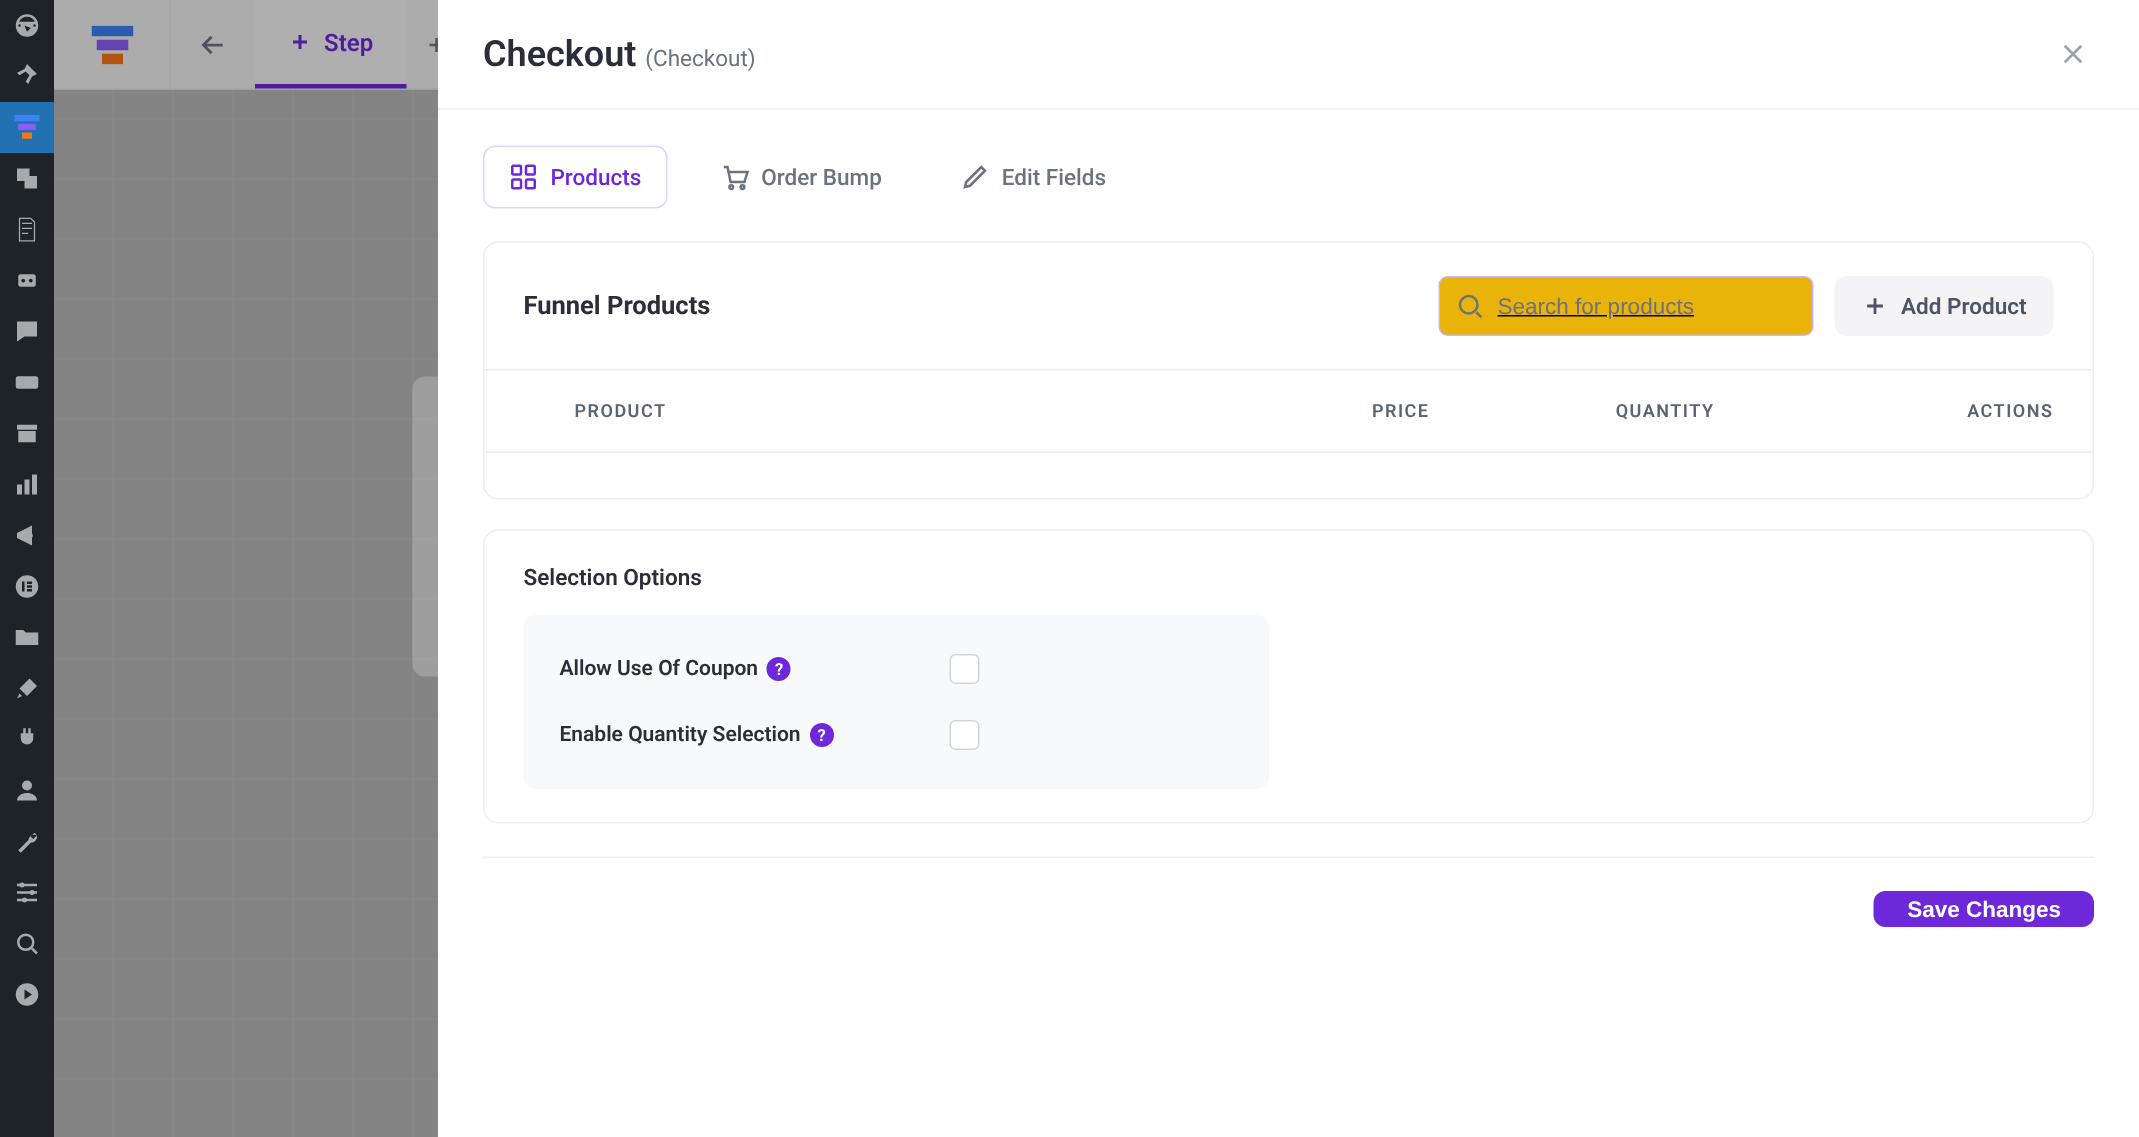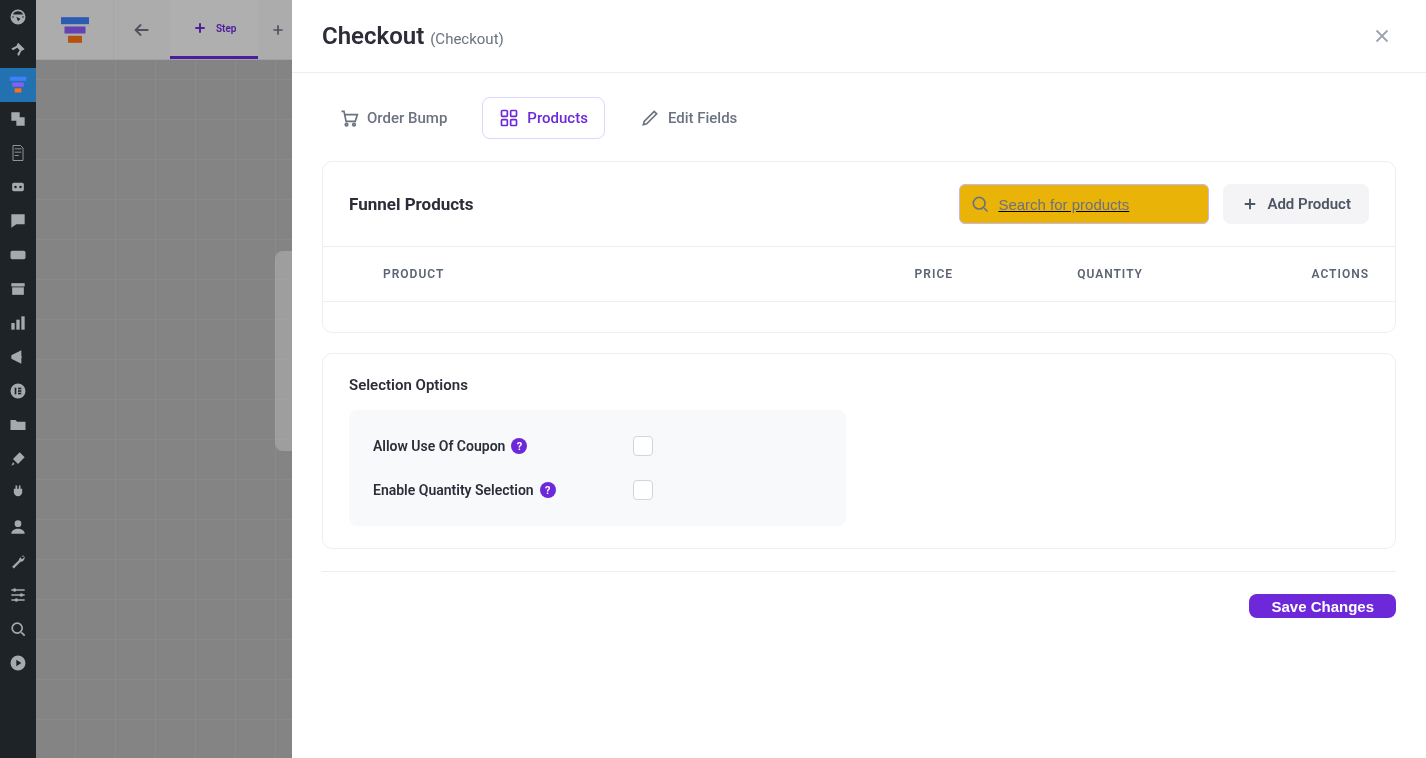--- a/index.html
+++ b/index.html
@@ -79,21 +79,21 @@
       justify-content: center;
       color: #6b7280;
     }
     .topbar-tab {
       padding: 0 22px;
       display: flex;
       align-items: center;
       gap: 8px;
       color: #6d28d9;
       font-weight: 600;
-      font-size: 10px;
+      font-size: 16px;
       border-bottom: 3px solid #6d28d9;
       background: #f3f3f3;
       cursor: pointer;
     }
     .topbar-add {
       width: 40px;
       display: flex;
       align-items: center;
       justify-content: center;
       color: #6b7280;
@@ -489,36 +489,36 @@
       <span class="panel-title-sub">(Checkout)</span>
     </div>
     <div class="close-btn">
       <svg width="22" height="22" viewBox="0 0 24 24" fill="none" stroke="currentColor" stroke-width="2">
           <path d="M6 6l12 12M18 6L6 18"></path>
         </svg>
     </div>
   </div>
 
   <div class="tab-row">
-    <div class="tab">
-      <svg viewBox="0 0 24 24" fill="none" stroke="currentColor" stroke-width="2">
-          <circle cx="9" cy="20" r="1.5"></circle>
-          <circle cx="18" cy="20" r="1.5"></circle>
-          <path d="M3 4h3l2.5 12h11L22 8H7"></path>
-        </svg>
-      <span>Order Bump</span>
-    </div>
     <div class="tab active">
       <svg viewBox="0 0 24 24" fill="none" stroke="#6d28d9" stroke-width="2">
           <rect x="3" y="3" width="7" height="7" rx="1"></rect>
           <rect x="14" y="3" width="7" height="7" rx="1"></rect>
           <rect x="3" y="14" width="7" height="7" rx="1"></rect>
           <rect x="14" y="14" width="7" height="7" rx="1"></rect>
         </svg>
       <span>Products</span>
+    </div>
+    <div class="tab">
+      <svg viewBox="0 0 24 24" fill="none" stroke="currentColor" stroke-width="2">
+          <circle cx="9" cy="20" r="1.5"></circle>
+          <circle cx="18" cy="20" r="1.5"></circle>
+          <path d="M3 4h3l2.5 12h11L22 8H7"></path>
+        </svg>
+      <span>Order Bump</span>
     </div>
     <div class="tab">
       <svg viewBox="0 0 24 24" fill="none" stroke="currentColor" stroke-width="2">
           <path d="M4 20l4-1L20 7l-3-3L5 16l-1 4z"></path>
         </svg>
       <span>Edit Fields</span>
     </div>
   </div>
 
   <div class="content">

